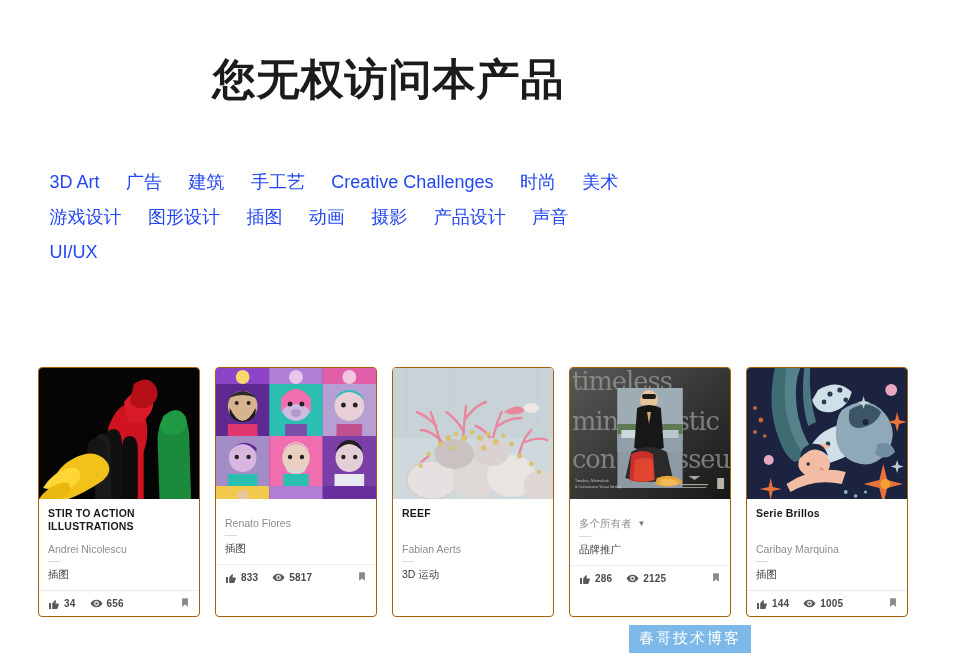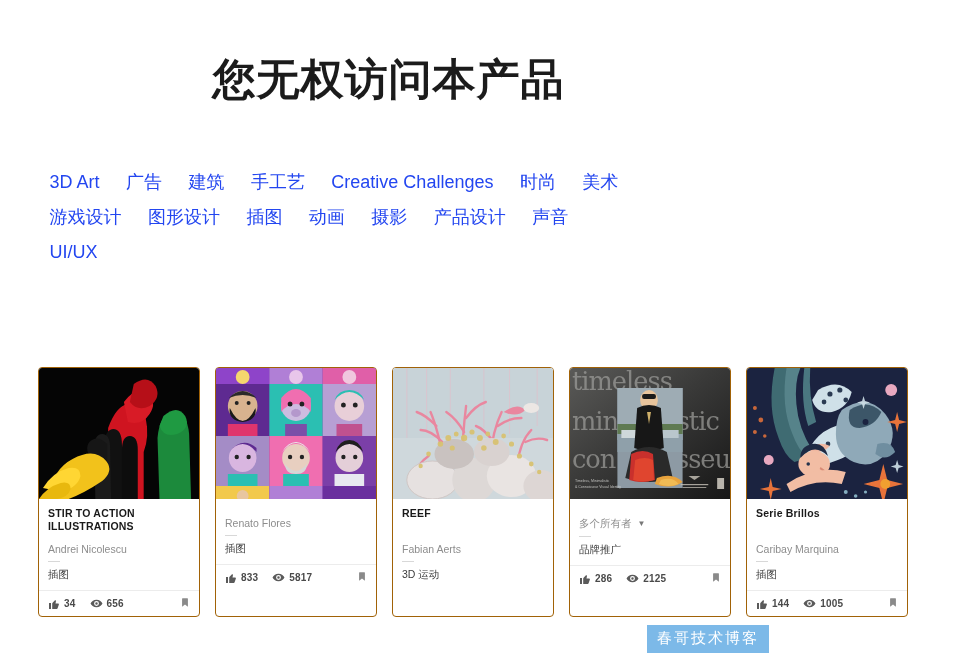--- a/index.html
+++ b/index.html
@@ -140,21 +140,21 @@
   .stat-val { letter-spacing: .2px; }
   .bookmark {
     margin-left: auto;
     display: flex;
     align-items: center;
   }
 
   
   .watermark {
     position: absolute;
-    right: 8px;
+    right: 26px;
     bottom: 4px;
     background: #7cb9e8;
     color: #ffffff;
     font-size: 15px;
     letter-spacing: 2px;
     padding: 4px 10px 5px 10px;
     font-family: "DejaVu Sans", "Liberation Sans", sans-serif;
     white-space: nowrap;
   }
 </style>

